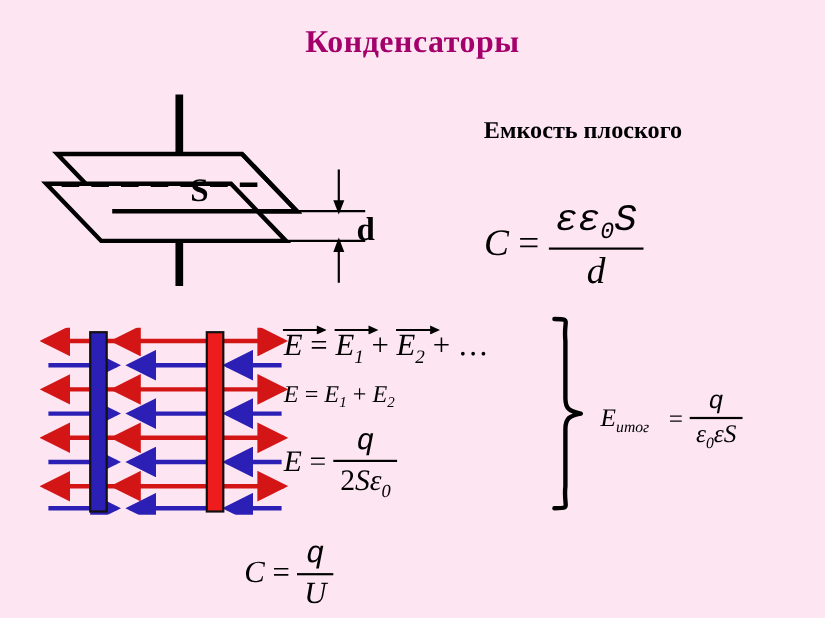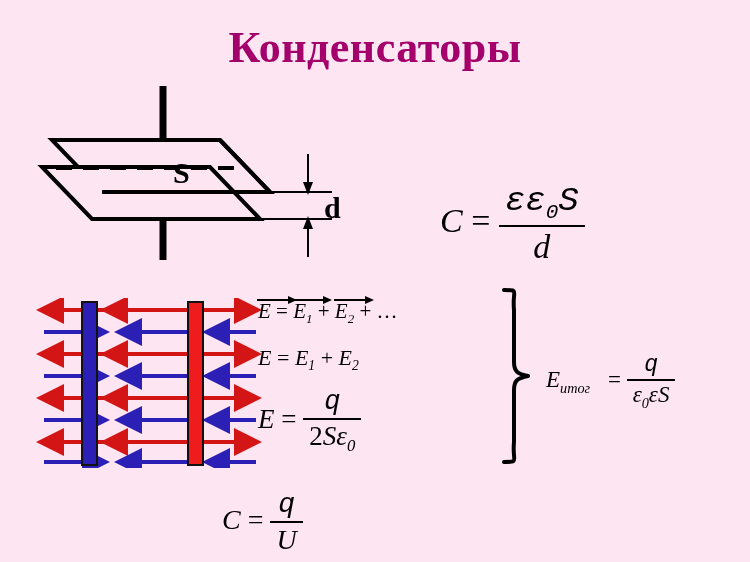--- a/index.html
+++ b/index.html
@@ -20,21 +20,21 @@
     height: 562px;
   }
 
   
   .title {
     position: absolute;
     left: 0;
     top: 22px;
     width: 750px;
     text-align: center;
-    font-size: 44px;
+    font-size: 29px;
     font-weight: bold;
     color: #a3006b;
     letter-spacing: 0.5px;
     font-family: "Liberation Serif", "DejaVu Serif", serif;
   }
 
   
   .heading {
     position: absolute;
     left: 380px;
@@ -113,35 +113,36 @@
   #brace-figure {
     position: absolute;
     left: 498px;
     top: 286px;
     width: 46px;
     height: 180px;
   }
 
   
   #formula-capacitance { left: 440px; top: 182px; font-size: 34px; }
-  #formula-vector-sum  { left: 258px; top: 297px; font-size: 21px; }
+  #formula-vector-sum  { left: 258px; top: 297px; font-size: 28px; }
   #formula-scalar-sum  { left: 258px; top: 345px; font-size: 22px; }
   #formula-field       { left: 258px; top: 387px; font-size: 27px; }
   #formula-total       { left: 546px; top: 352px; font-size: 23px; }
   #formula-charge      { left: 222px; top: 489px; font-size: 28px; }
   #formula-voltage     { left: 330px; top: 497px; font-size: 28px; }
 </style>
 </head>
 <body>
 
 <div class="slide">
 
   <div class="title">Конденсаторы</div>
 
   <div class="heading">
+    <div>Емкость плоского</div>
   </div>
 
   <svg id="capacitor-figure" viewBox="0 0 350 180">
 
     <line x1="143" y1="4" x2="143" y2="60" stroke="#000" stroke-width="7"></line>
     <line x1="143" y1="120" x2="143" y2="178" stroke="#000" stroke-width="7"></line>
 
     <polygon points="32,58 200,58 250,110 82,110" fill="#fde6f2" stroke="#000" stroke-width="4" stroke-linejoin="miter"></polygon>
 
     <polygon points="22,85 190,85 240,137 72,137" fill="#fde6f2" stroke="#000" stroke-width="4" stroke-linejoin="miter"></polygon>

